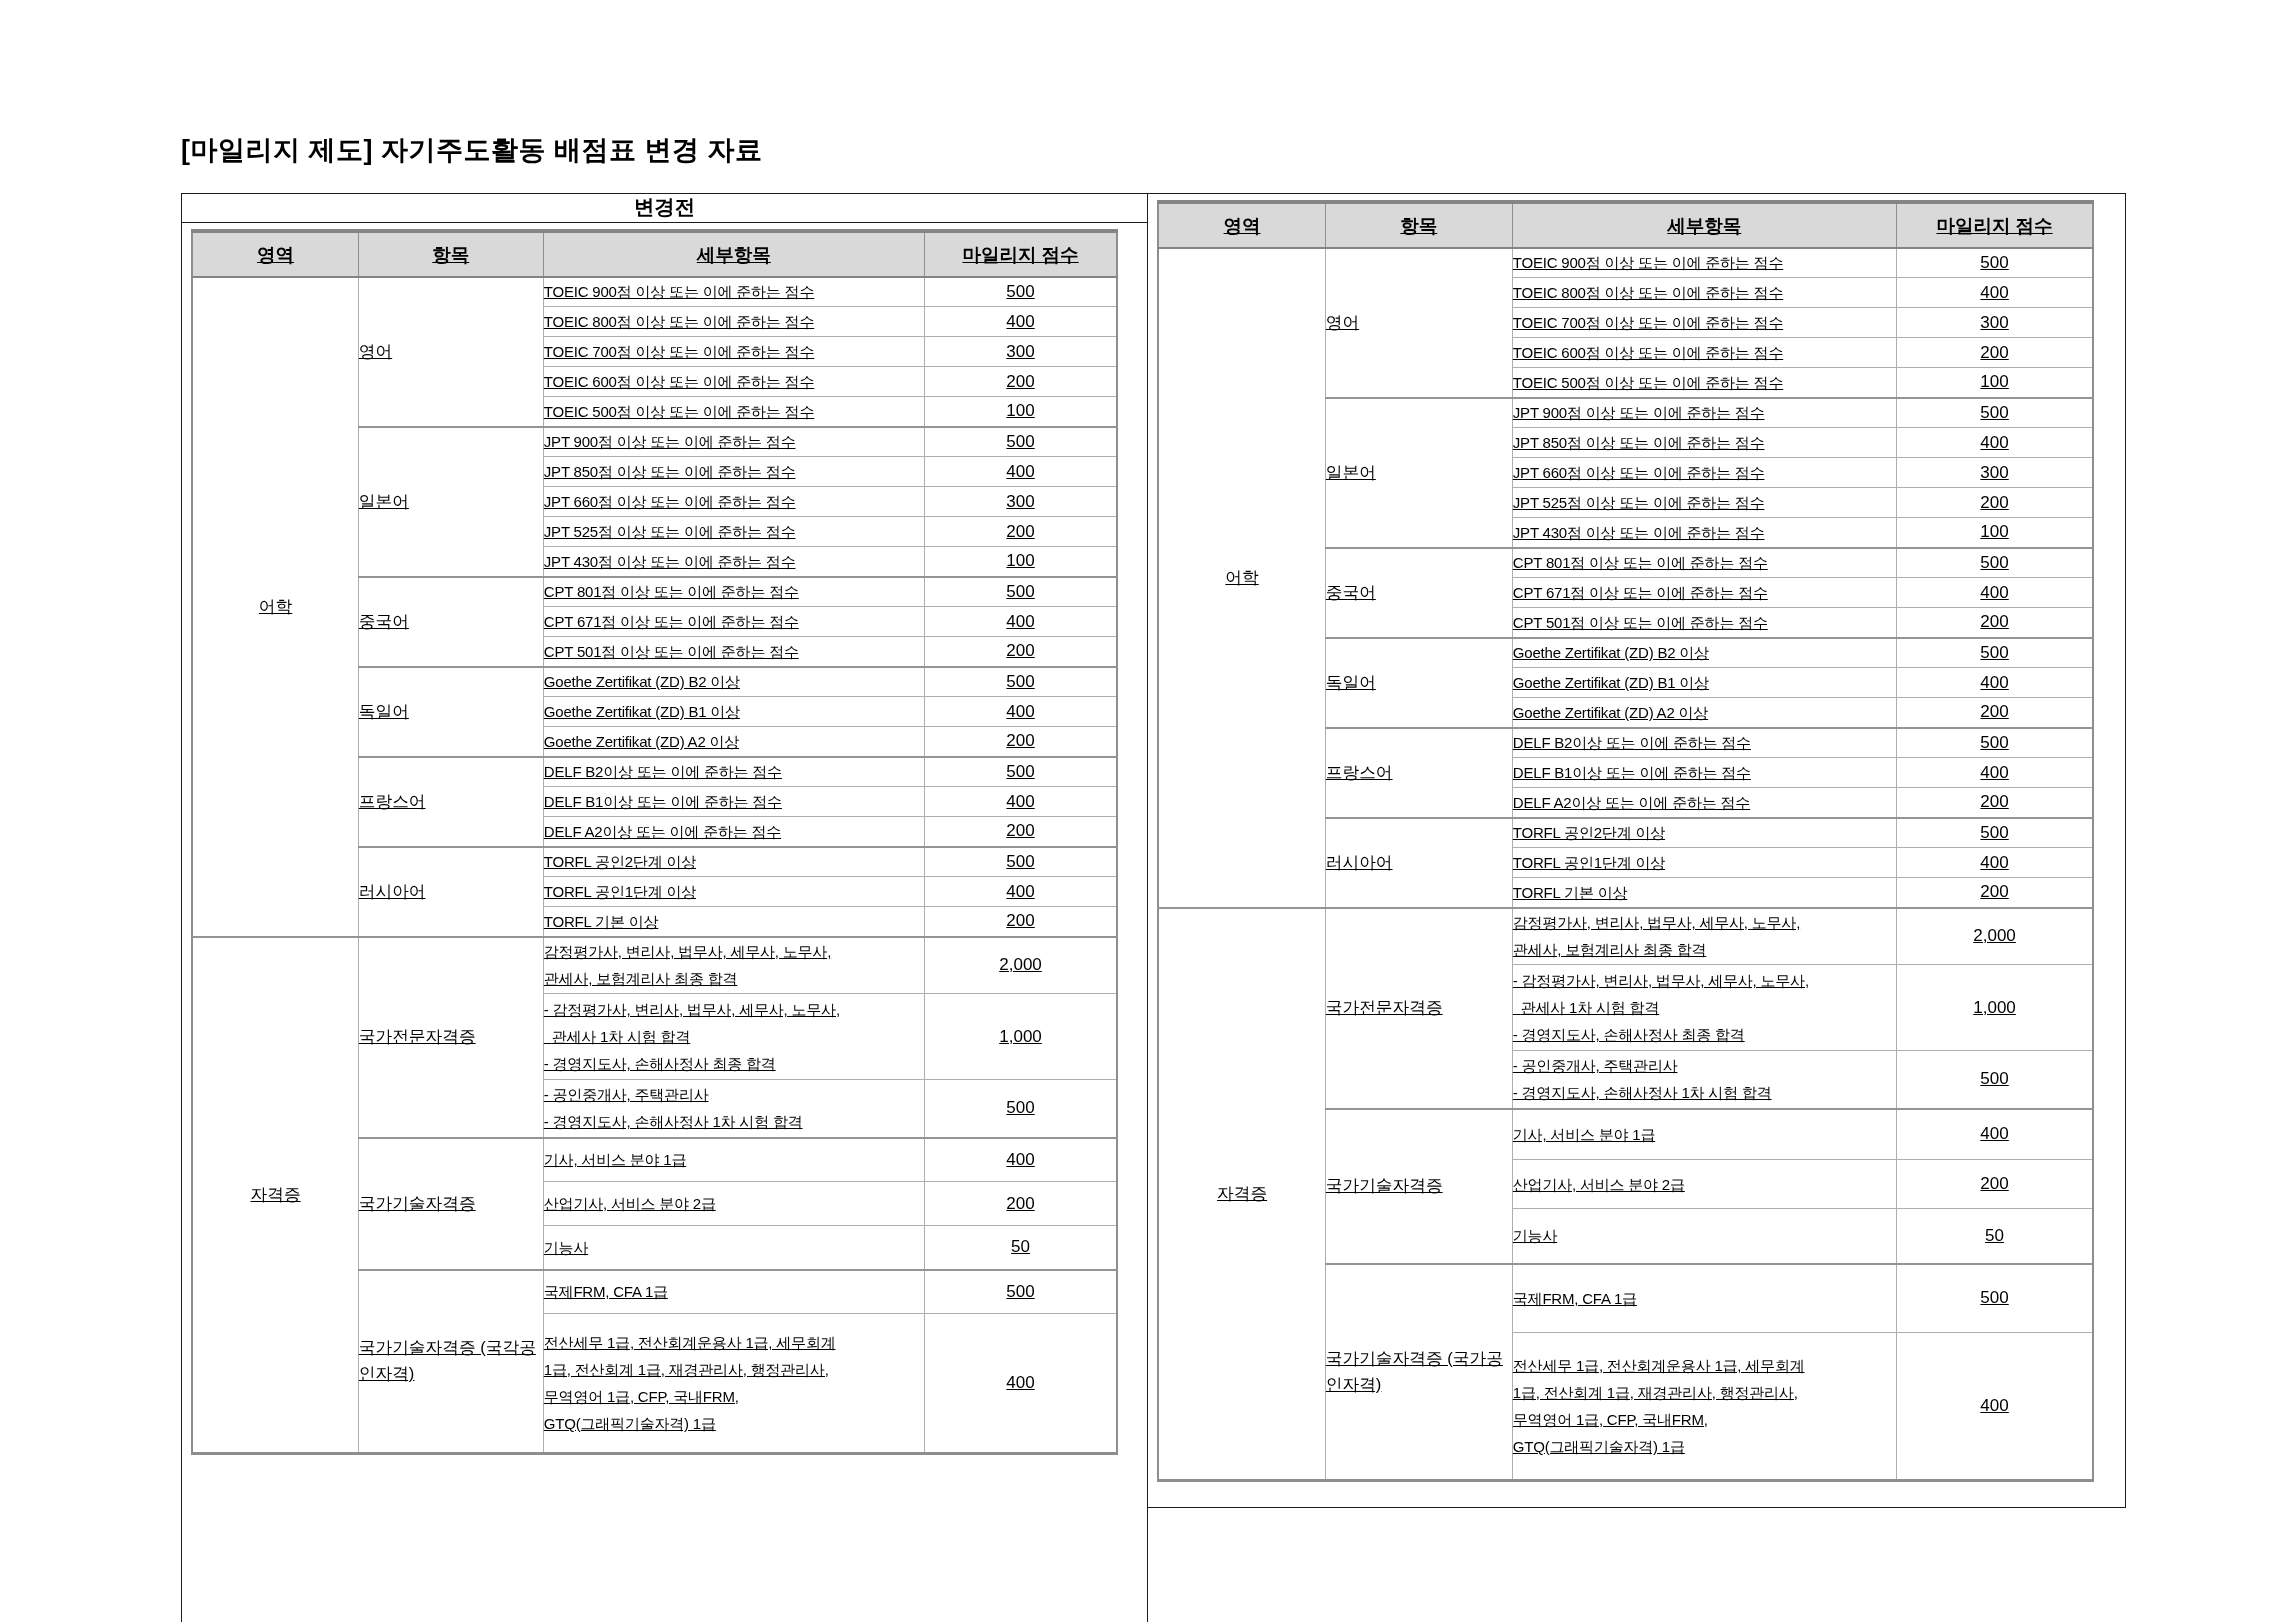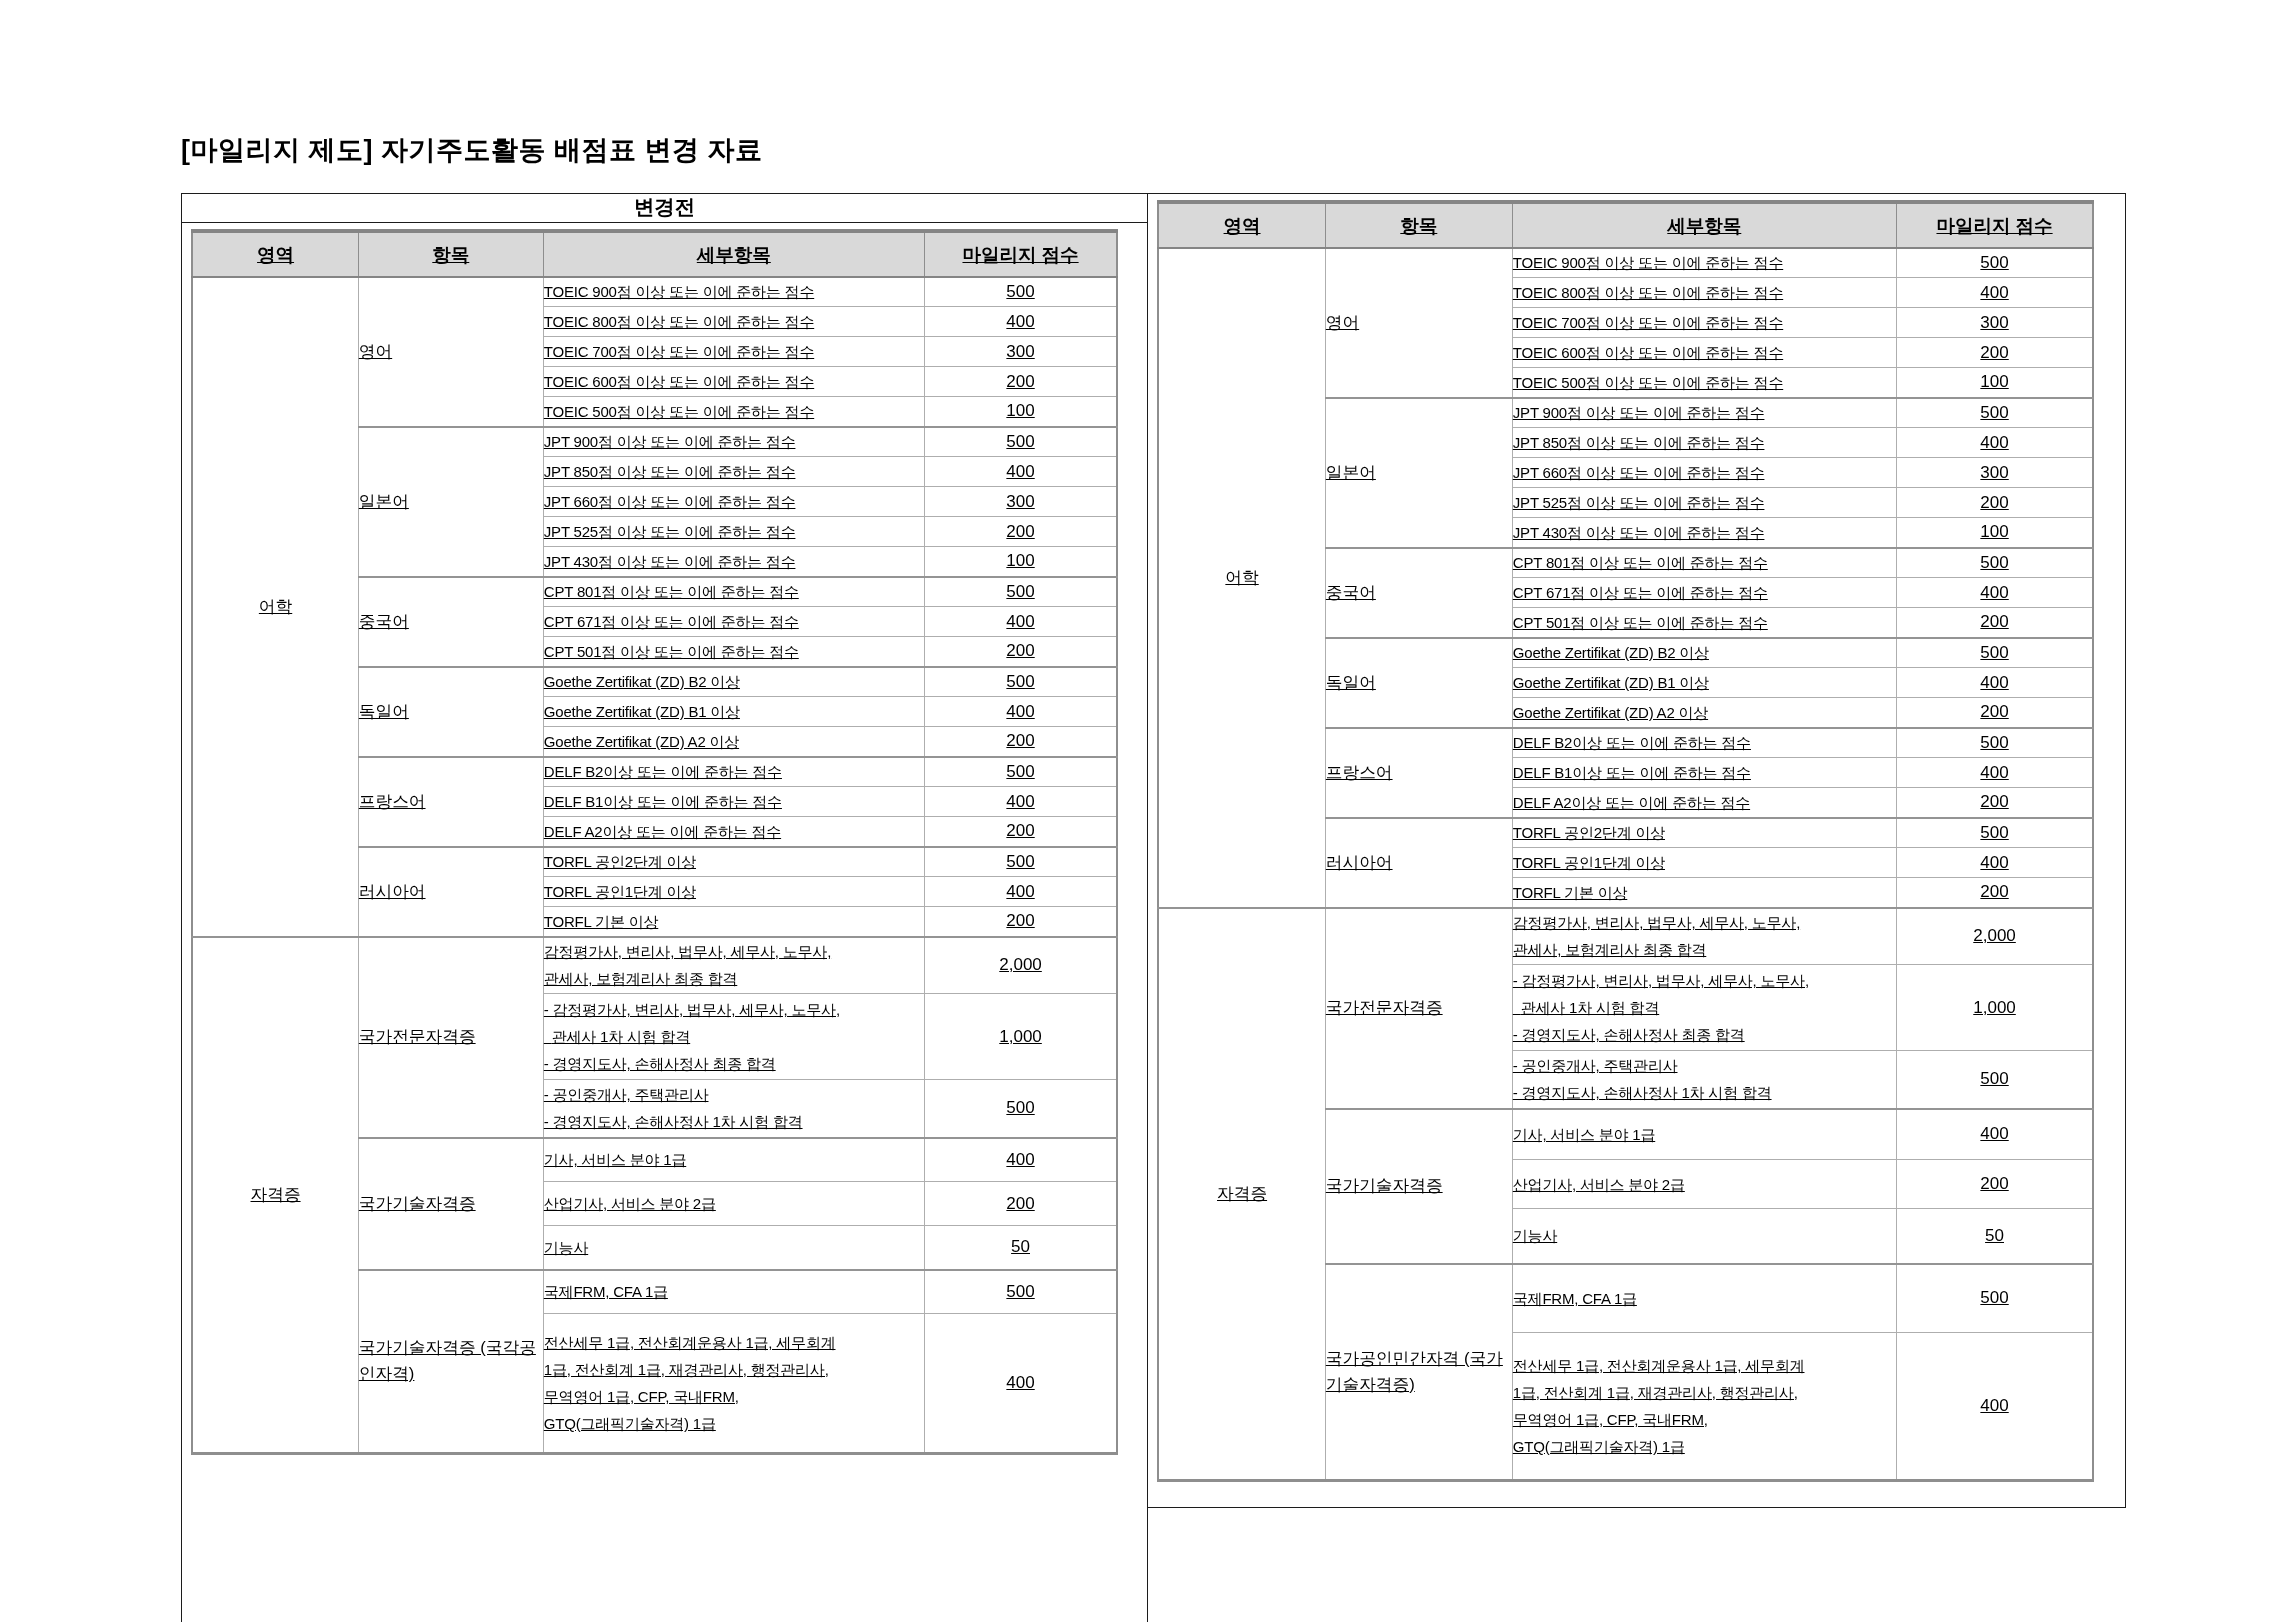--- a/index.html
+++ b/index.html
@@ -331,21 +331,21 @@
               </tr>
               <tr style="height: 49px;">
                 <td class="detail-cell">산업기사, 서비스 분야 2급</td>
                 <td class="score-cell">200</td>
               </tr>
               <tr style="height: 55px;">
                 <td class="detail-cell">기능사</td>
                 <td class="score-cell">50</td>
               </tr>
               <tr class="group-start" style="height: 69px;">
-                <td class="item-cell" rowspan="2">국가공인민간자격 (국가기술자격증)</td>
+                <td class="item-cell" rowspan="2">국가기술자격증 (국가공인자격)</td>
                 <td class="detail-cell">국제FRM, CFA 1급</td>
                 <td class="score-cell">500</td>
               </tr>
               <tr style="height: 148px;">
                 <td class="detail-cell pre">전산세무 1급, 전산회계운용사 1급, 세무회계
 1급, 전산회계 1급, 재경관리사, 행정관리사,
 무역영어 1급, CFP, 국내FRM,
 GTQ(그래픽기술자격) 1급</td>
                 <td class="score-cell">400</td>
               </tr>

